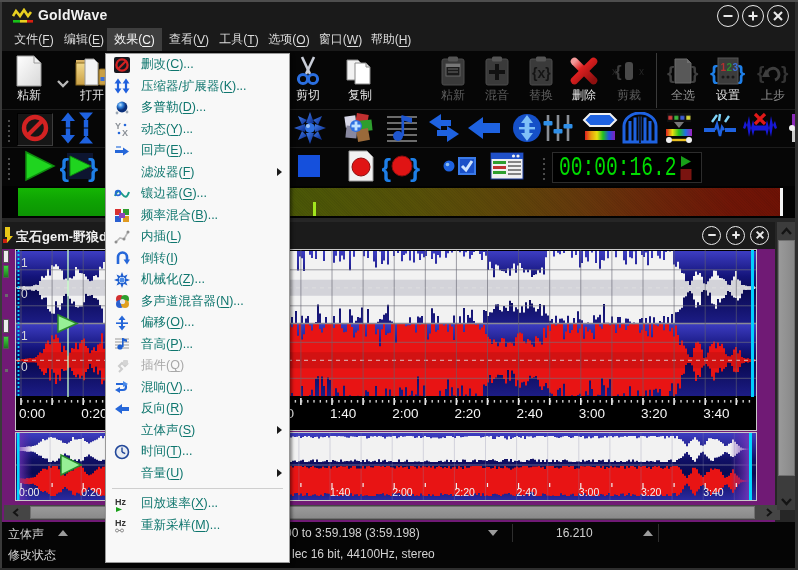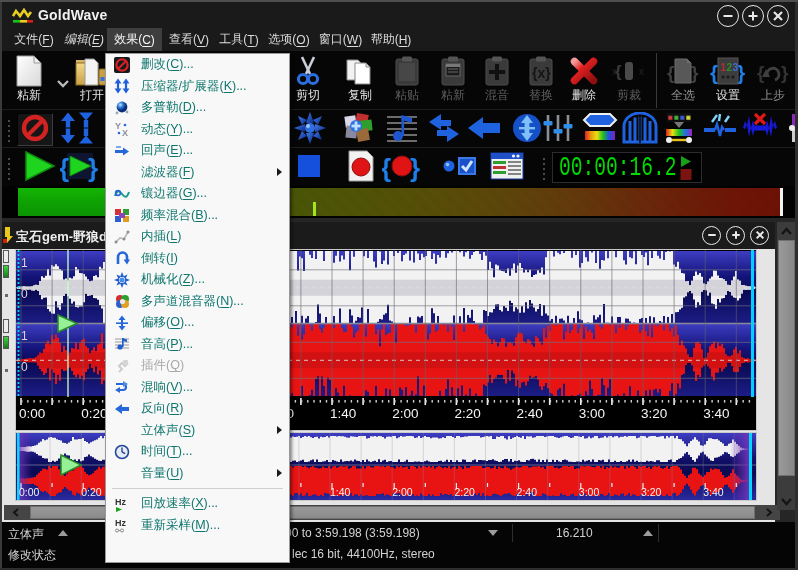--- a/index.html
+++ b/index.html
@@ -46,21 +46,21 @@
   #meter{left:18px;top:2px;width:765px;height:28px;background:
       linear-gradient(90deg,#2e5800 0%,#3c5a03 18%,#4c5707 38%,#575108 52%,#5f460a 64%,#66380c 74%,#6c250a 84%,#701607 93%,#6f1205 100%);}
   #meter .dither{position:absolute;inset:0;background:
       repeating-linear-gradient(45deg,rgba(0,0,0,.06) 0 1px,transparent 1px 2px);}
   #meterlit{left:0;top:0;width:232px;height:28px;background:linear-gradient(180deg,#15b504,#0ea303 45%,#0c9403);}
   #meterpeak{left:295px;top:14px;width:3px;height:14px;background:#a2e61e;}
   #meterwhite{left:762px;top:0;width:3px;height:28px;background:#f2f2f2;}
 
   
   #mdi{left:0;top:218px;width:798px;height:304px;background:#262626;}
-  #child{position:absolute;left:0;top:4px;width:775px;height:300px;background:#e5e5e5;}
+  #child{position:absolute;left:0;top:4px;width:775px;height:300px;background:#701a75;}
   #childtitle{left:0;top:0;width:775px;height:27px;background:#1b1b1b;}
   #childtitle .t{position:absolute;left:16px;top:6px;font-size:13px;font-weight:bold;color:#f0f0f0;}
   .cwbtn{top:3.5px;width:19px;height:19px;border:1.6px solid #e9e9e9;border-radius:50%;color:#e9e9e9;display:flex;align-items:center;justify-content:center;}
 
   
   .indw{left:3px;width:6px;background:#ececec;border:1px solid #555;}
   .indg{left:3px;width:6px;background:linear-gradient(180deg,#3fd43f,#1d7a1d);border:1px solid #555;}
   .inddot{left:5px;width:3px;height:3px;background:#6a6a6a;}
 
   
@@ -129,21 +129,21 @@
     <div class="abs winbtn" style="left:767px">
       <svg width="12" height="12" viewBox="0 0 12 12">
           <line x1="2" y1="2" x2="10" y2="10" stroke="#e9e9e9" stroke-width="2.2"></line>
           <line x1="10" y1="2" x2="2" y2="10" stroke="#e9e9e9" stroke-width="2.2"></line>
         </svg>
     </div>
   </div>
 
   <div class="abs" id="menubar">
       <div class="mb-item" style="left: 10px; width: 48px;">文件(<u>F</u>)</div>
-      <div class="mb-item" style="left: 63px; width: 42px; font-style: italic;">编辑(<u>E</u>)</div>
+      <div class="mb-item" style="left: 63px; width: 42px;">编辑(<u>E</u>)</div>
       <div class="mb-item hl" style="left: 107px; width: 55px;">效果(<u>C</u>)</div>
       <div class="mb-item" style="left: 166px; width: 46px;">查看(<u>V</u>)</div>
       <div class="mb-item" style="left: 216px; width: 46px;">工具(<u>T</u>)</div>
       <div class="mb-item" style="left: 266px; width: 46px;">选项(<u>O</u>)</div>
       <div class="mb-item" style="left: 316px; width: 49px;">窗口(<u>W</u>)</div>
       <div class="mb-item" style="left: 368px; width: 46px;">帮助(<u>H</u>)</div>
     </div>
 
   <div class="abs" id="toolbars">
     <div class="trow" id="trow1">
@@ -198,30 +198,20 @@
         </div>
         <div class="tb1" style="left: 337px; text-align: center;">
           <span class="ic">
             <svg width="30" height="32" viewBox="0 0 30 32">
               <polygon points="2,5 13,5 17,9 17,25 2,25" fill="#f2f2f2" stroke="#8a8a8a"></polygon>
               <polygon points="10,8 21,8 25,12 25,29 10,29" fill="#ffffff" stroke="#8a8a8a"></polygon>
               <polygon points="21,8 21,12 25,12" fill="#e4e4e4" stroke="#8a8a8a"></polygon>
             </svg>
           </span>
           <span class="lb ">复制</span>
-        </div>
-        <div class="tb1" style="left: 384px;">
-          <span class="ic">
-            <svg width="30" height="32" viewBox="0 0 30 32">
-              <rect x="4" y="4" width="22" height="26" rx="2" fill="#3a3a3a" stroke="#4d4d4d"></rect>
-              <rect x="10" y="1.5" width="10" height="5" rx="1.5" fill="#555"></rect>
-              <rect x="7" y="8" width="16" height="18" fill="#474747"></rect>
-            </svg>
-          </span>
-          <span class="lb dim">粘贴</span>
         </div>
         <div class="tb1" style="left: 430px;">
           <span class="ic">
             <svg width="30" height="32" viewBox="0 0 30 32">
               <rect x="4" y="4" width="22" height="26" rx="2" fill="#3a3a3a" stroke="#4d4d4d"></rect>
               <rect x="10" y="1.5" width="10" height="5" rx="1.5" fill="#555"></rect>
               <rect x="8" y="9" width="14" height="12" fill="#1b1b1b" stroke="#666"></rect>
               <rect x="8" y="9" width="14" height="3" fill="#777"></rect>
               <line x1="10" y1="14" x2="20" y2="14" stroke="#6a6a6a"></line>
               <line x1="10" y1="17" x2="20" y2="17" stroke="#6a6a6a"></line>

